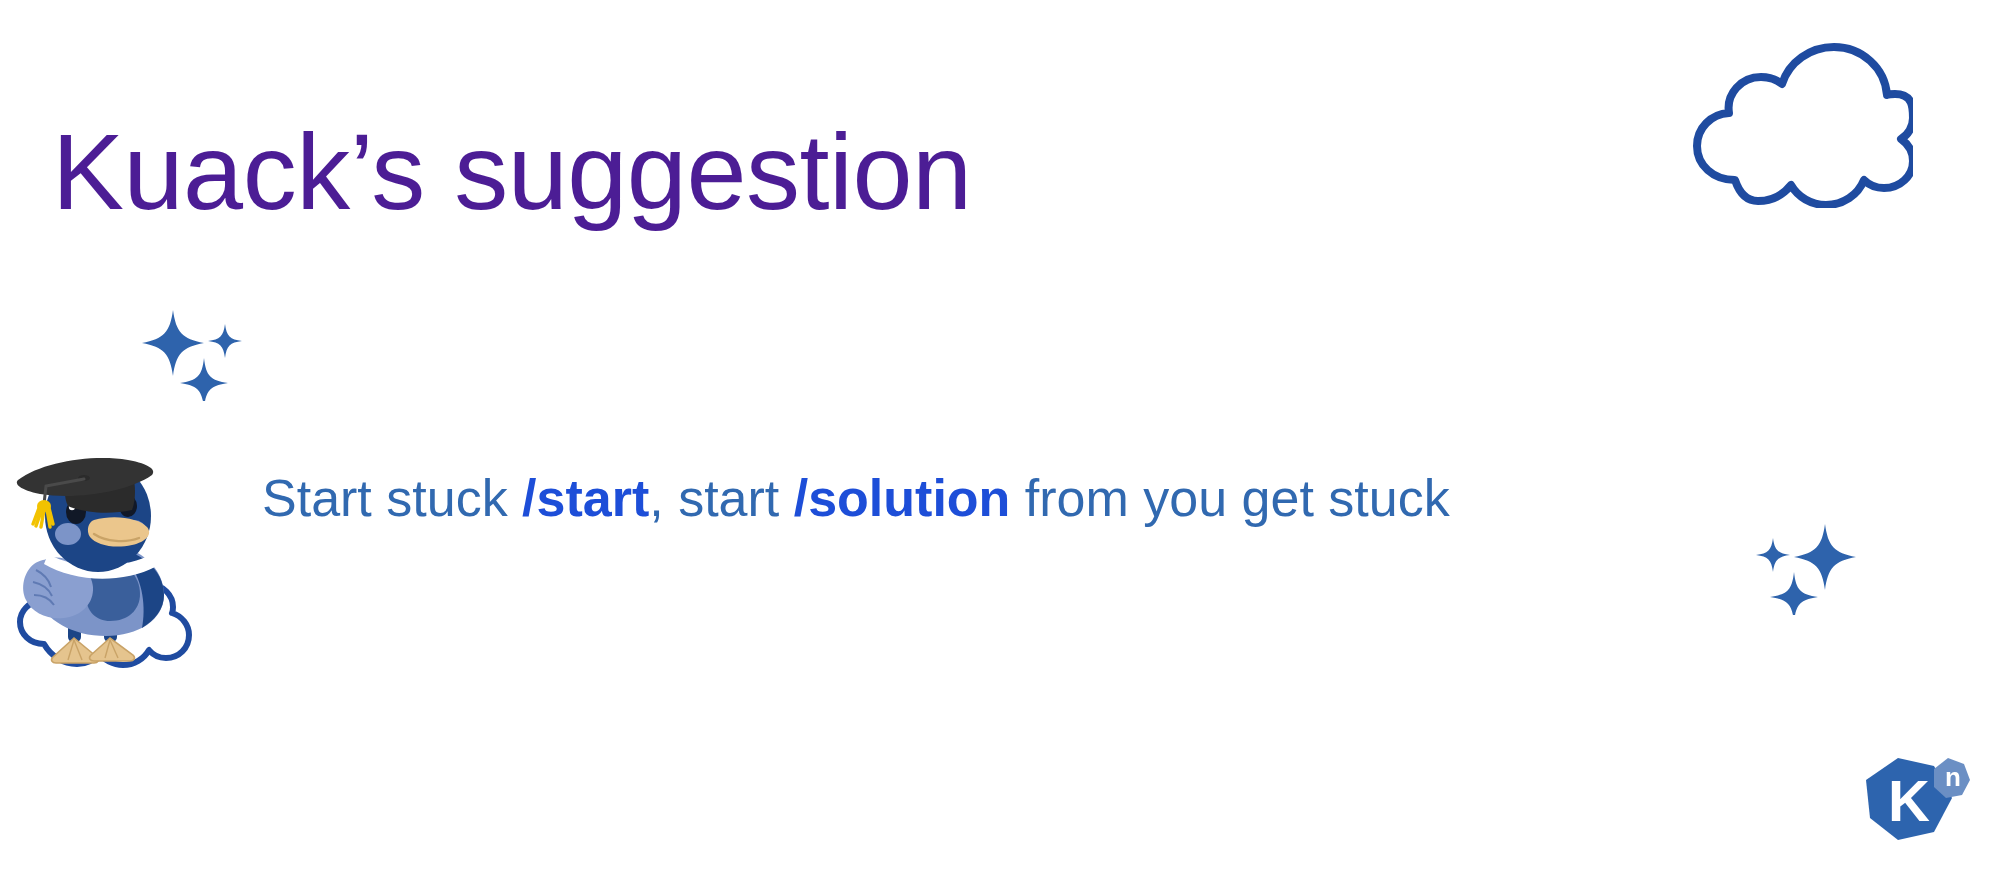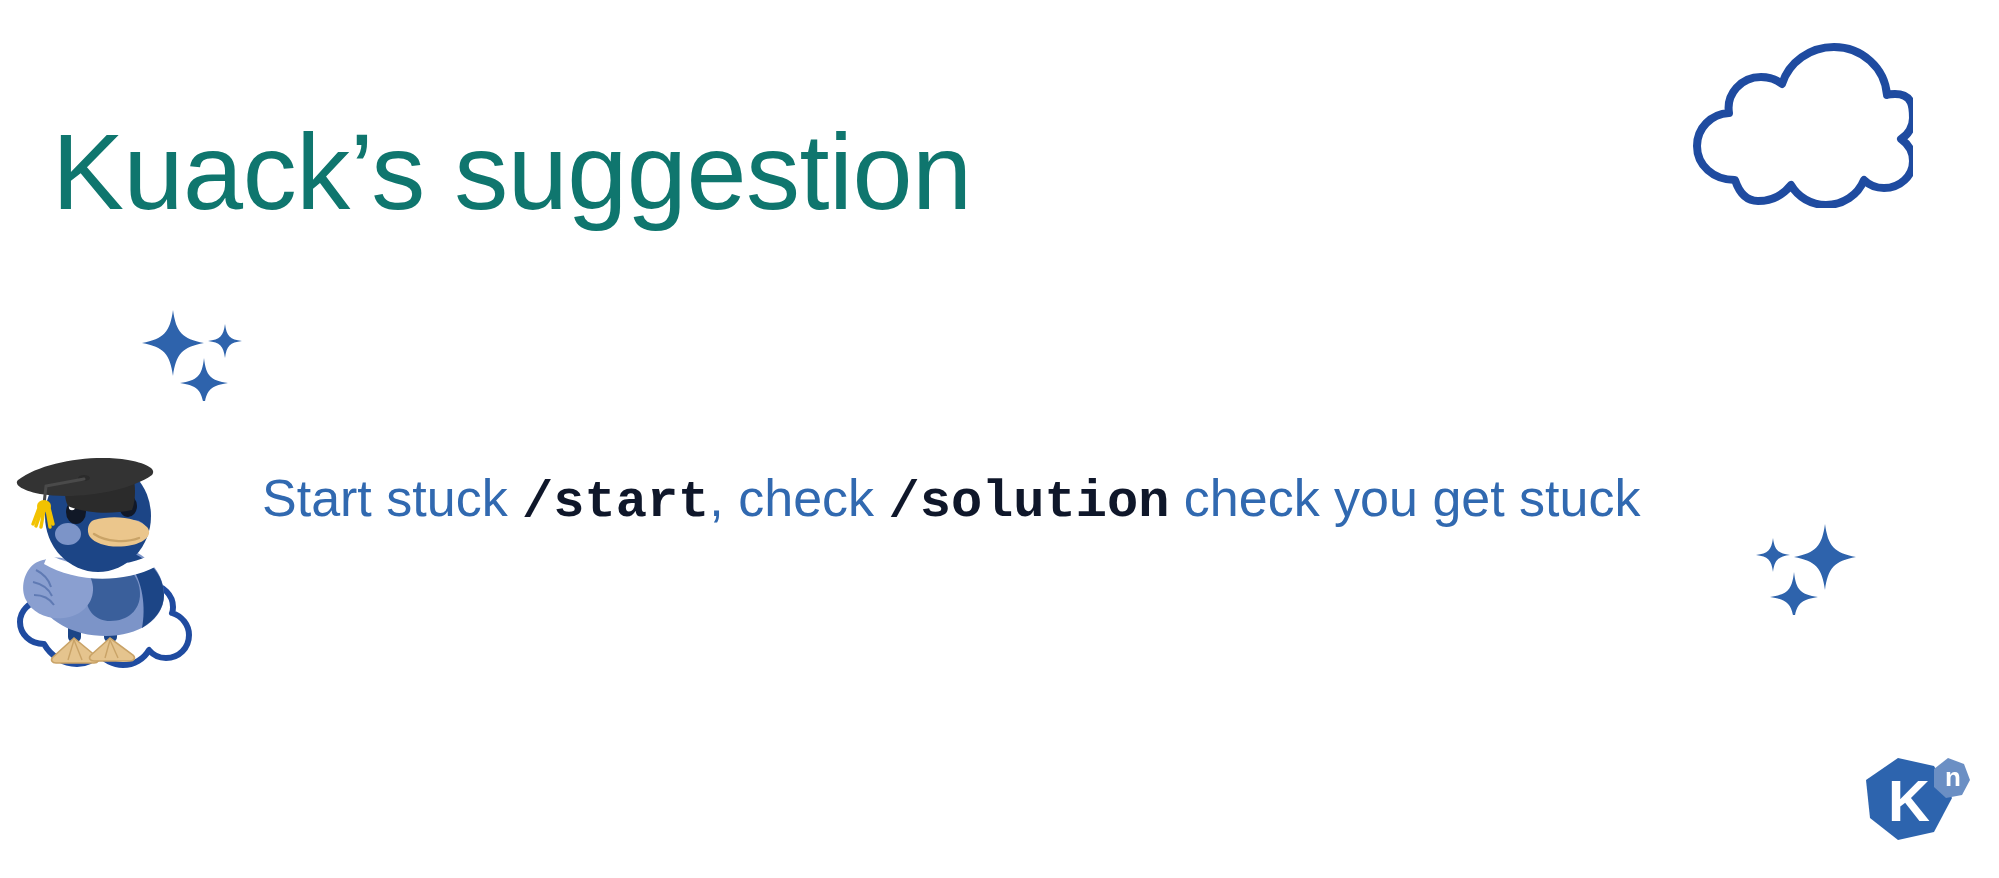--- a/index.html
+++ b/index.html
@@ -21,59 +21,58 @@
 
   
   #slide-title {
     position: absolute;
     left: 52px;
     top: 42px;
     font-size: 108px;
     line-height: 1.08;
     font-weight: 400;
     letter-spacing: -0.5px;
-    color: #0f766e;
+    color: #4c1d95;
     white-space: nowrap;
   }
 
   
   #body-line {
     position: absolute;
     left: 262px;
     top: 415px;
     font-size: 52px;
     line-height: 1.2;
     font-weight: 400;
     color: #3169B0;
     white-space: nowrap;
   }
   #body-line .cmd {
     font-weight: 700;
-    color: #0f172a;
-    font-family: Liberation Mono, monospace;
+    color: #1d4ed8;
   }
 
   
   .deco { position: absolute; }
   #cloud-top-right { left: 1663px; top: 28px; }
   #sparkles-left   { left: 140px;  top: 306px; }
   #sparkles-right  { left: 1748px; top: 520px; }
   #mascot          { left: 6px;    top: 448px; }
   #brand-logo      { left: 1852px; top: 752px; }
 
   svg { display: block; }
 </style>
 </head>
 <body>
 
 <div id="slide">
 
   <h1 id="slide-title">Kuack’s suggestion</h1>
 
-  <p id="body-line"><span>Start stuck </span><span class="cmd">/start</span><span>, check </span><span class="cmd">/solution</span><span> check you get stuck</span></p>
+  <p id="body-line"><span>Start stuck </span><span class="cmd">/start</span><span>, start </span><span class="cmd">/solution</span><span> from you get stuck</span></p>
 
   <div class="deco" id="cloud-top-right">
     <svg width="250" height="180" viewBox="0 0 250 180" aria-hidden="true">
       <path d="M72 152
                C 50 152 34 137 34 118
                C 34 100 48 86 66 85
                C 63 66 78 49 98 49
                C 106 49 113 51 119 56
                C 126 34 147 19 171 19
                C 199 19 222 40 224 67

